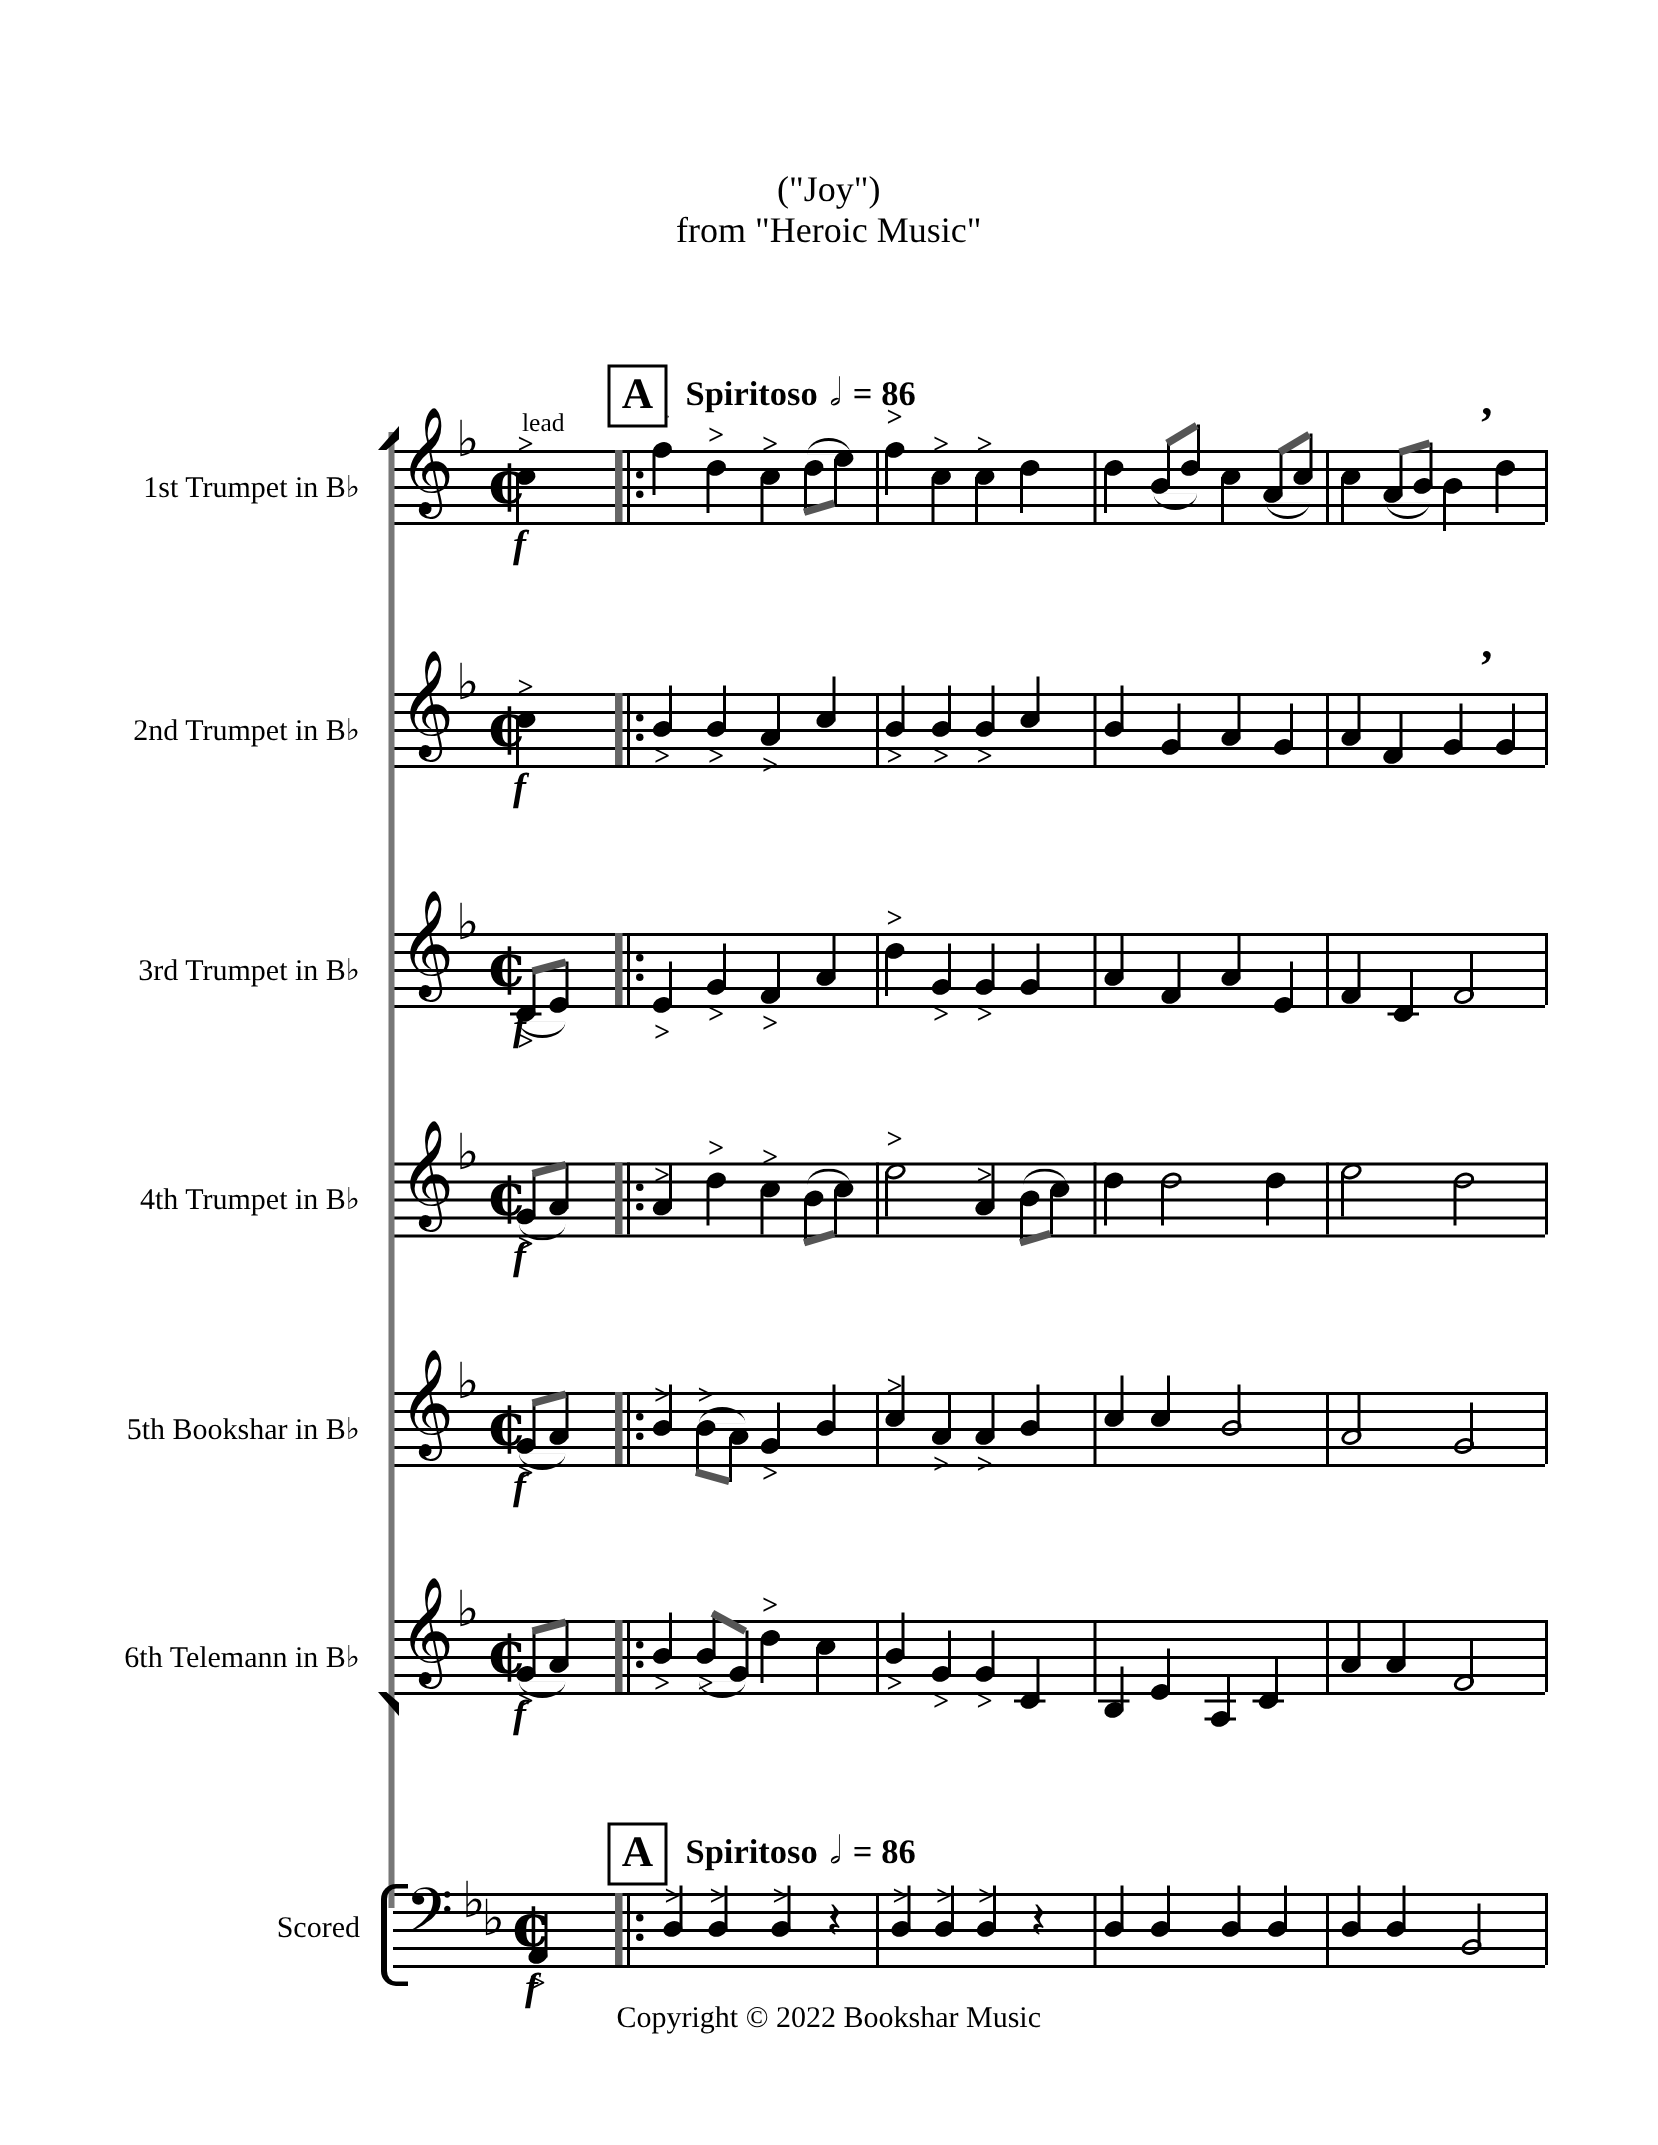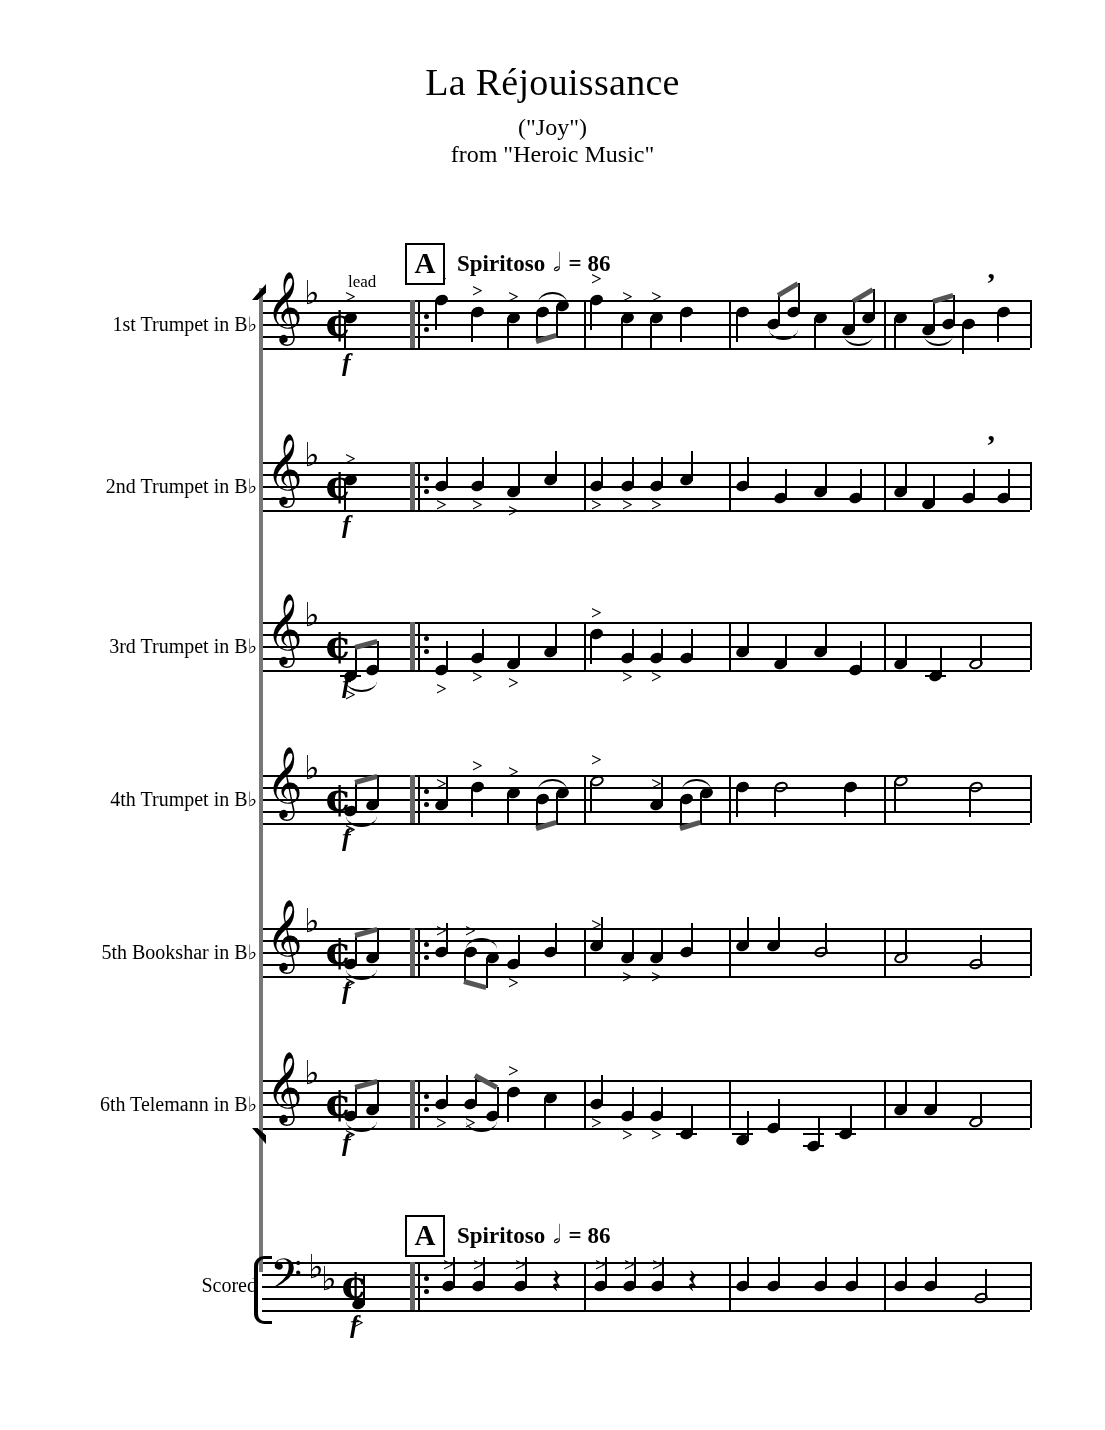--- a/index.html
+++ b/index.html
@@ -52,21 +52,21 @@
   
   .staff{position:absolute;left:262px;width:768px;height:48px;}
   .staff .ln{position:absolute;left:0;width:100%;height:1.6px;background:#000;}
   .staff .ln.l0{top:0px}
   .staff .ln.l1{top:12px}
   .staff .ln.l2{top:24px}
   .staff .ln.l3{top:36px}
   .staff .ln.l4{top:48px}
 
   .instlabel{
-    position:absolute;text-align:right;width:200px;left:57px;
+    position:absolute;text-align:right;width:200px;left:40px;
     font-size:20px;white-space:nowrap;
   }
 
   
   .sysline{position:absolute;left:259px;width:4px;background:#777;}
   .bracket-top{position:absolute;left:252px;width:14px;height:16px;}
   .brace{position:absolute;font-size:0;}
 
   
   .gclef{position:absolute;font-size:62px;line-height:62px;
@@ -105,27 +105,27 @@
   .slur{position:absolute;border-top:2px solid #000;border-radius:50%/100% 100% 0 0;
       height:9px;}
   .slur.under{border-top:none;border-bottom:2px solid #000;
       border-radius:50%/0 0 100% 100%;}
 </style>
 </head>
 <body>
 
 <div class="page">
 
-  <div class="title">La Réjouissance</div>
   <div class="subtitle1">("Joy")</div>
   <div class="subtitle2">from "Heroic Music"</div>
 
   <div class="credits">
   </div>
 
+  <div class="copyright">Copyright © 2022 Bookshar Music</div>
 
   <div id="engraving">
       <div class="staff" style="top: 300px;">
         <div class="ln l0"></div>
         <div class="ln l1"></div>
         <div class="ln l2"></div>
         <div class="ln l3"></div>
         <div class="ln l4"></div>
       </div>
       <div class="instlabel" style="top: 312px;">1st Trumpet in B♭</div>

